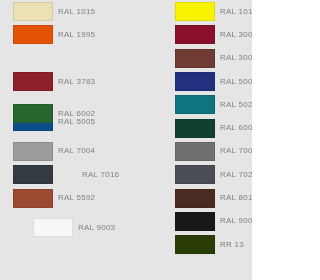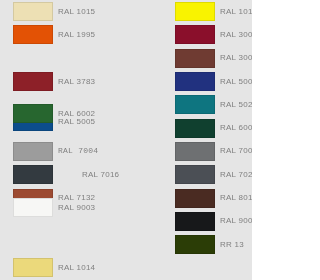--- a/index.html
+++ b/index.html
@@ -74,39 +74,35 @@
         <span class="chip-label">RAL 3783</span>
       </div>
       <div class="swatch-row" style="top: 93.2px; margin-top: 17px;">
         <div class="chip" style="background: rgb(12, 77, 140);"></div>
         <span class="chip-label">RAL 5005</span>
       </div>
       <div class="swatch-row" style="top: 102px;">
         <div class="chip" style="background: rgb(39, 102, 47);"></div>
         <span class="chip-label">RAL 6002</span>
       </div>
-      <div class="swatch-row" style="top: 139.8px; font-family: Liberation Mono, monospace;">
+      <div class="swatch-row" style="top: 139.8px;">
         <div class="chip" style="background: rgb(156, 156, 156);"></div>
         <span class="chip-label">RAL 7004</span>
       </div>
       <div class="swatch-row" style="top: 163.1px; gap: 24px;">
         <div class="chip" style="background: rgb(51, 58, 64);"></div>
         <span class="chip-label">RAL 7016</span>
       </div>
       <div class="swatch-row" style="top: 186.4px;">
         <div class="chip" style="background: rgb(156, 74, 49);"></div>
-        <span class="chip-label">RAL 7132</span>
+        <span class="chip-label">RAL 5592</span>
       </div>
-      <div class="swatch-row" style="top: 196px;">
+      <div class="swatch-row" style="top: 216px; padding-left: 20px;">
         <div class="chip" style="background: rgb(247, 247, 245);"></div>
         <span class="chip-label">RAL 9003</span>
-      </div>
-      <div class="swatch-row" style="top: 256.3px;">
-        <div class="chip" style="background: rgb(235, 217, 123);"></div>
-        <span class="chip-label">RAL 1014</span>
       </div>
     </div>
   <div class="column right">
       <div class="swatch-row" style="top: 0px;">
         <div class="chip" style="background: rgb(249, 243, 0);"></div>
         <span class="chip-label">RAL 1018</span>
       </div>
       <div class="swatch-row" style="top: 23.3px;">
         <div class="chip" style="background: rgb(138, 15, 43);"></div>
         <span class="chip-label">RAL 3003</span>

